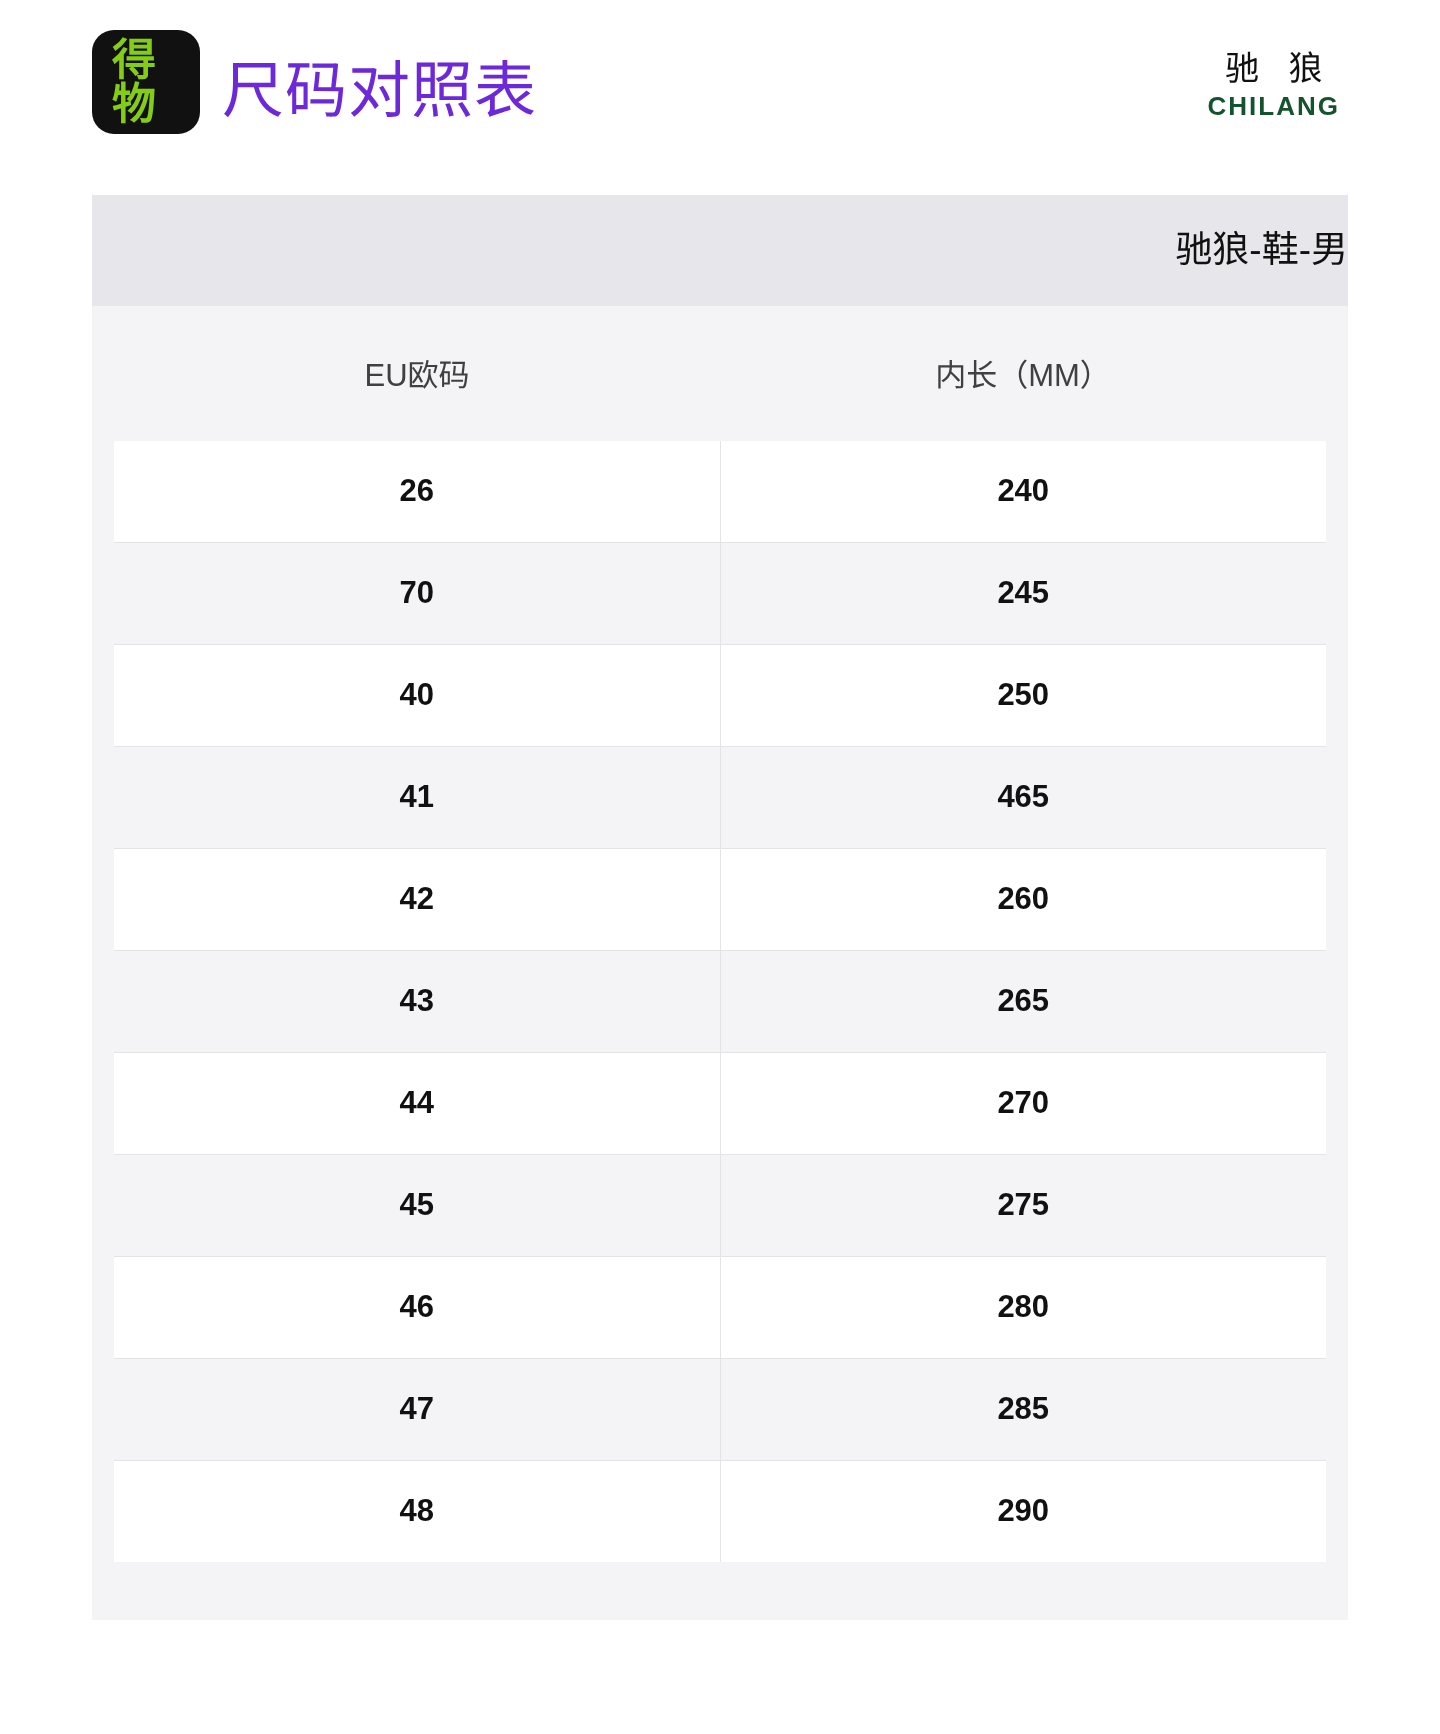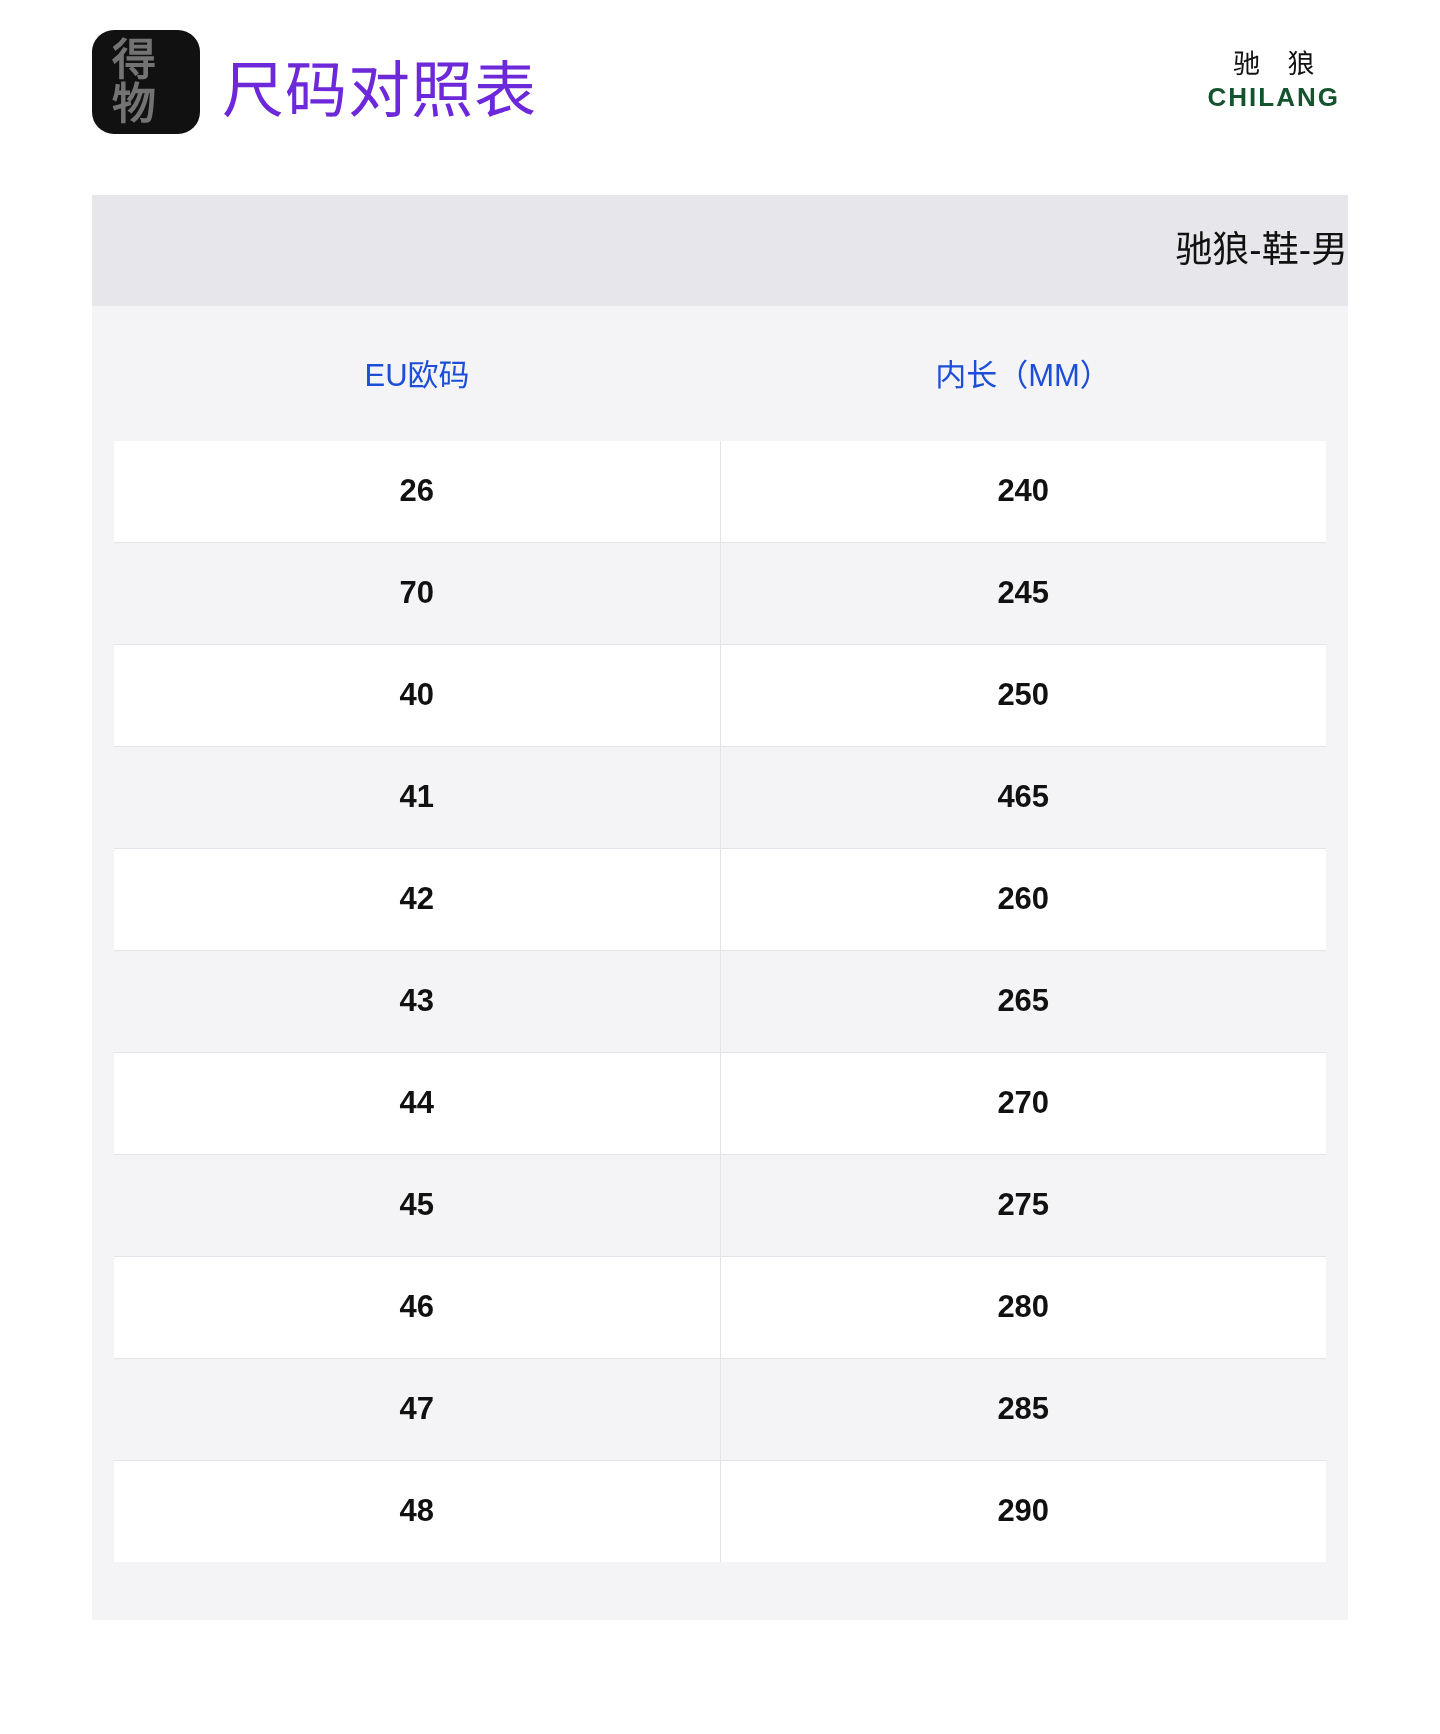--- a/index.html
+++ b/index.html
@@ -43,21 +43,21 @@
     height: 104px;
     background: #111111;
     border-radius: 22px;
     display: flex;
     align-items: center;
     justify-content: center;
     flex: 0 0 auto;
   }
 
   .logo-badge span {
-    color: #737373;
+    color: #84cc16;
     font-size: 44px;
     font-weight: 700;
     letter-spacing: 1px;
     line-height: 1;
     font-family: "DejaVu Sans", "Liberation Sans", sans-serif;
     margin-left: 20px;
   }
 
   .doc-title {
     font-size: 62px;
@@ -69,21 +69,21 @@
     white-space: nowrap;
   }
 
   .vendor-block {
     text-align: center;
     margin-top: 18px;
     flex: 0 0 auto;
   }
 
   .vendor-cn {
-    font-size: 27px;
+    font-size: 34px;
     letter-spacing: 10px;
     color: #111111;
     font-weight: 500;
     line-height: 1.2;
     padding-left: 10px;
   }
 
   .vendor-en {
     font-size: 26px;
     font-weight: 700;
@@ -112,21 +112,21 @@
 
   .size-table {
     width: 100%;
     border-collapse: collapse;
     table-layout: fixed;
   }
 
   .size-table th {
     font-size: 31px;
     font-weight: 400;
-    color: #1d4ed8;
+    color: #404040;
     padding: 44px 0 46px 0;
     background: #f4f4f7;
     border: none;
   }
 
   .size-table td {
     font-size: 31px;
     font-weight: 700;
     color: #111111;
     text-align: center;

